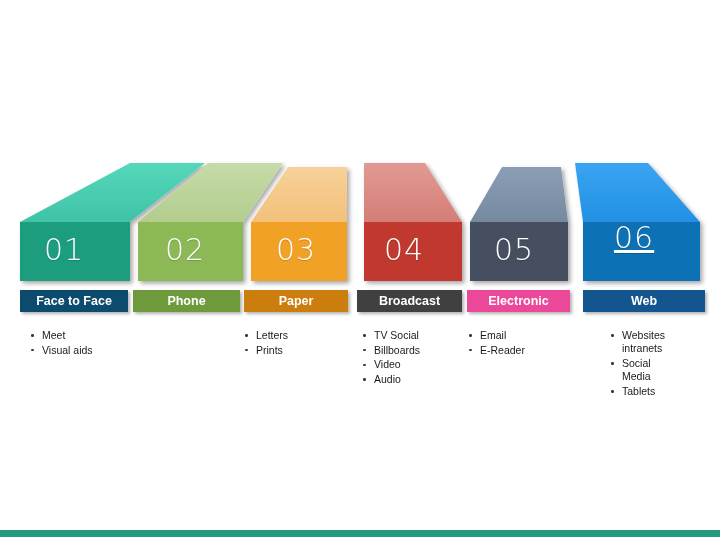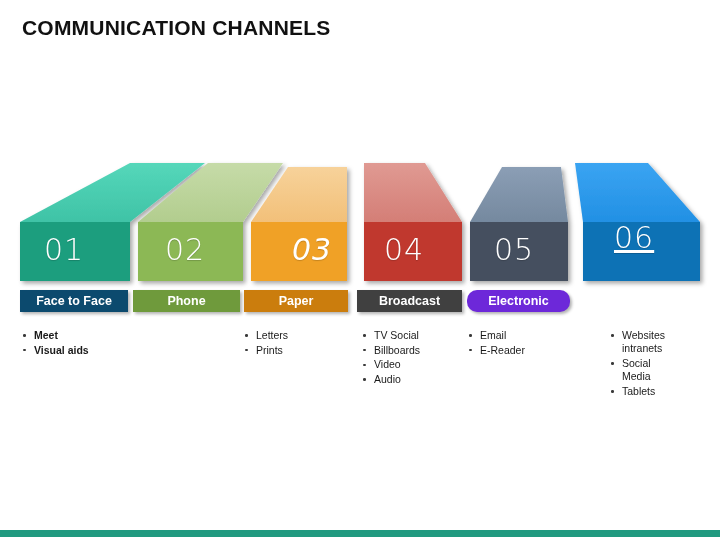--- a/index.html
+++ b/index.html
@@ -61,21 +61,20 @@
   
   .footer-bar{
     position:absolute;left:0;bottom:3px;width:720px;height:7px;
   }
 </style>
 </head>
 <body style="background: rgb(255, 255, 255);">
 
 <div class="slide">
 
-  <div class="title">COMMUNICATION CHANNELS</div>
 
   <div class="diagram">
 
     <div class="chev">
       <svg width="720" height="300" viewBox="0 0 720 300" xmlns="http://www.w3.org/2000/svg">
         <defs>
           <filter id="sh" x="-25%" y="-25%" width="160%" height="170%">
             <feDropShadow dx="2.5" dy="2.5" stdDeviation="2.2" flood-color="#000000" flood-opacity="0.34"></feDropShadow>
           </filter>
           <linearGradient id="g1" x1="0" y1="0" x2="0" y2="1">
@@ -131,32 +130,33 @@
 
         <g filter="url(#sh)">
           <polygon points="583,222 575,163 648,163 700,222" fill="url(#g6)"></polygon>
           <polygon points="583,222 700,222 700,281 583,281" fill="#0b72b5"></polygon>
         </g>
       </svg>
     </div>
 
     <div class="num" style="left:44px;top:232px;text-align:center;">01</div>
     <div class="num" style="left:165px;top:232px;">02</div>
-    <div class="num" style="left:292px;top:232px;font-style:italic;">03</div>
+    <div class="num" style="left:276px;top:232px;">03</div>
     <div class="num" style="left:384px;top:232px;">04</div>
     <div class="num" style="left:494px;top:232px;">05</div>
     <div class="num" style="left:614px;top:220px;text-decoration:underline;">06</div>
 
     <div class="bar" style="left: 20px; top: 290px; width: 108px; background: #0c4a6e;">Face to Face</div>
     <div class="bar" style="left: 133px; top: 290px; width: 107px; background: rgb(111, 154, 60);">Phone</div>
     <div class="bar" style="left: 244px; top: 290px; width: 104px; background: rgb(203, 125, 13);">Paper</div>
     <div class="bar" style="left: 357px; top: 290px; width: 105px; background: #404040;">Broadcast</div>
-    <div class="bar" style="left: 467px; top: 290px; width: 103px; background: #6d28d9; border-radius: 10px;">Electronic</div>
+    <div class="bar" style="left: 467px; top: 290px; width: 103px; background: #ec4899;">Electronic</div>
+    <div class="bar" style="left: 583px; top: 290px; width: 122px; background: rgb(18, 85, 143);">Web</div>
 
-    <div class="bullets" style="left:20px;width:108px;font-weight:bold;">
+    <div class="bullets" style="left:28px;width:108px;">
         <ul>
           <li>Meet</li>
           <li>Visual aids</li>
         </ul>
       </div>
     <div class="bullets" style="left:242px;width:105px;">
         <ul>
           <li>Letters</li>
           <li>Prints</li>
         </ul>

